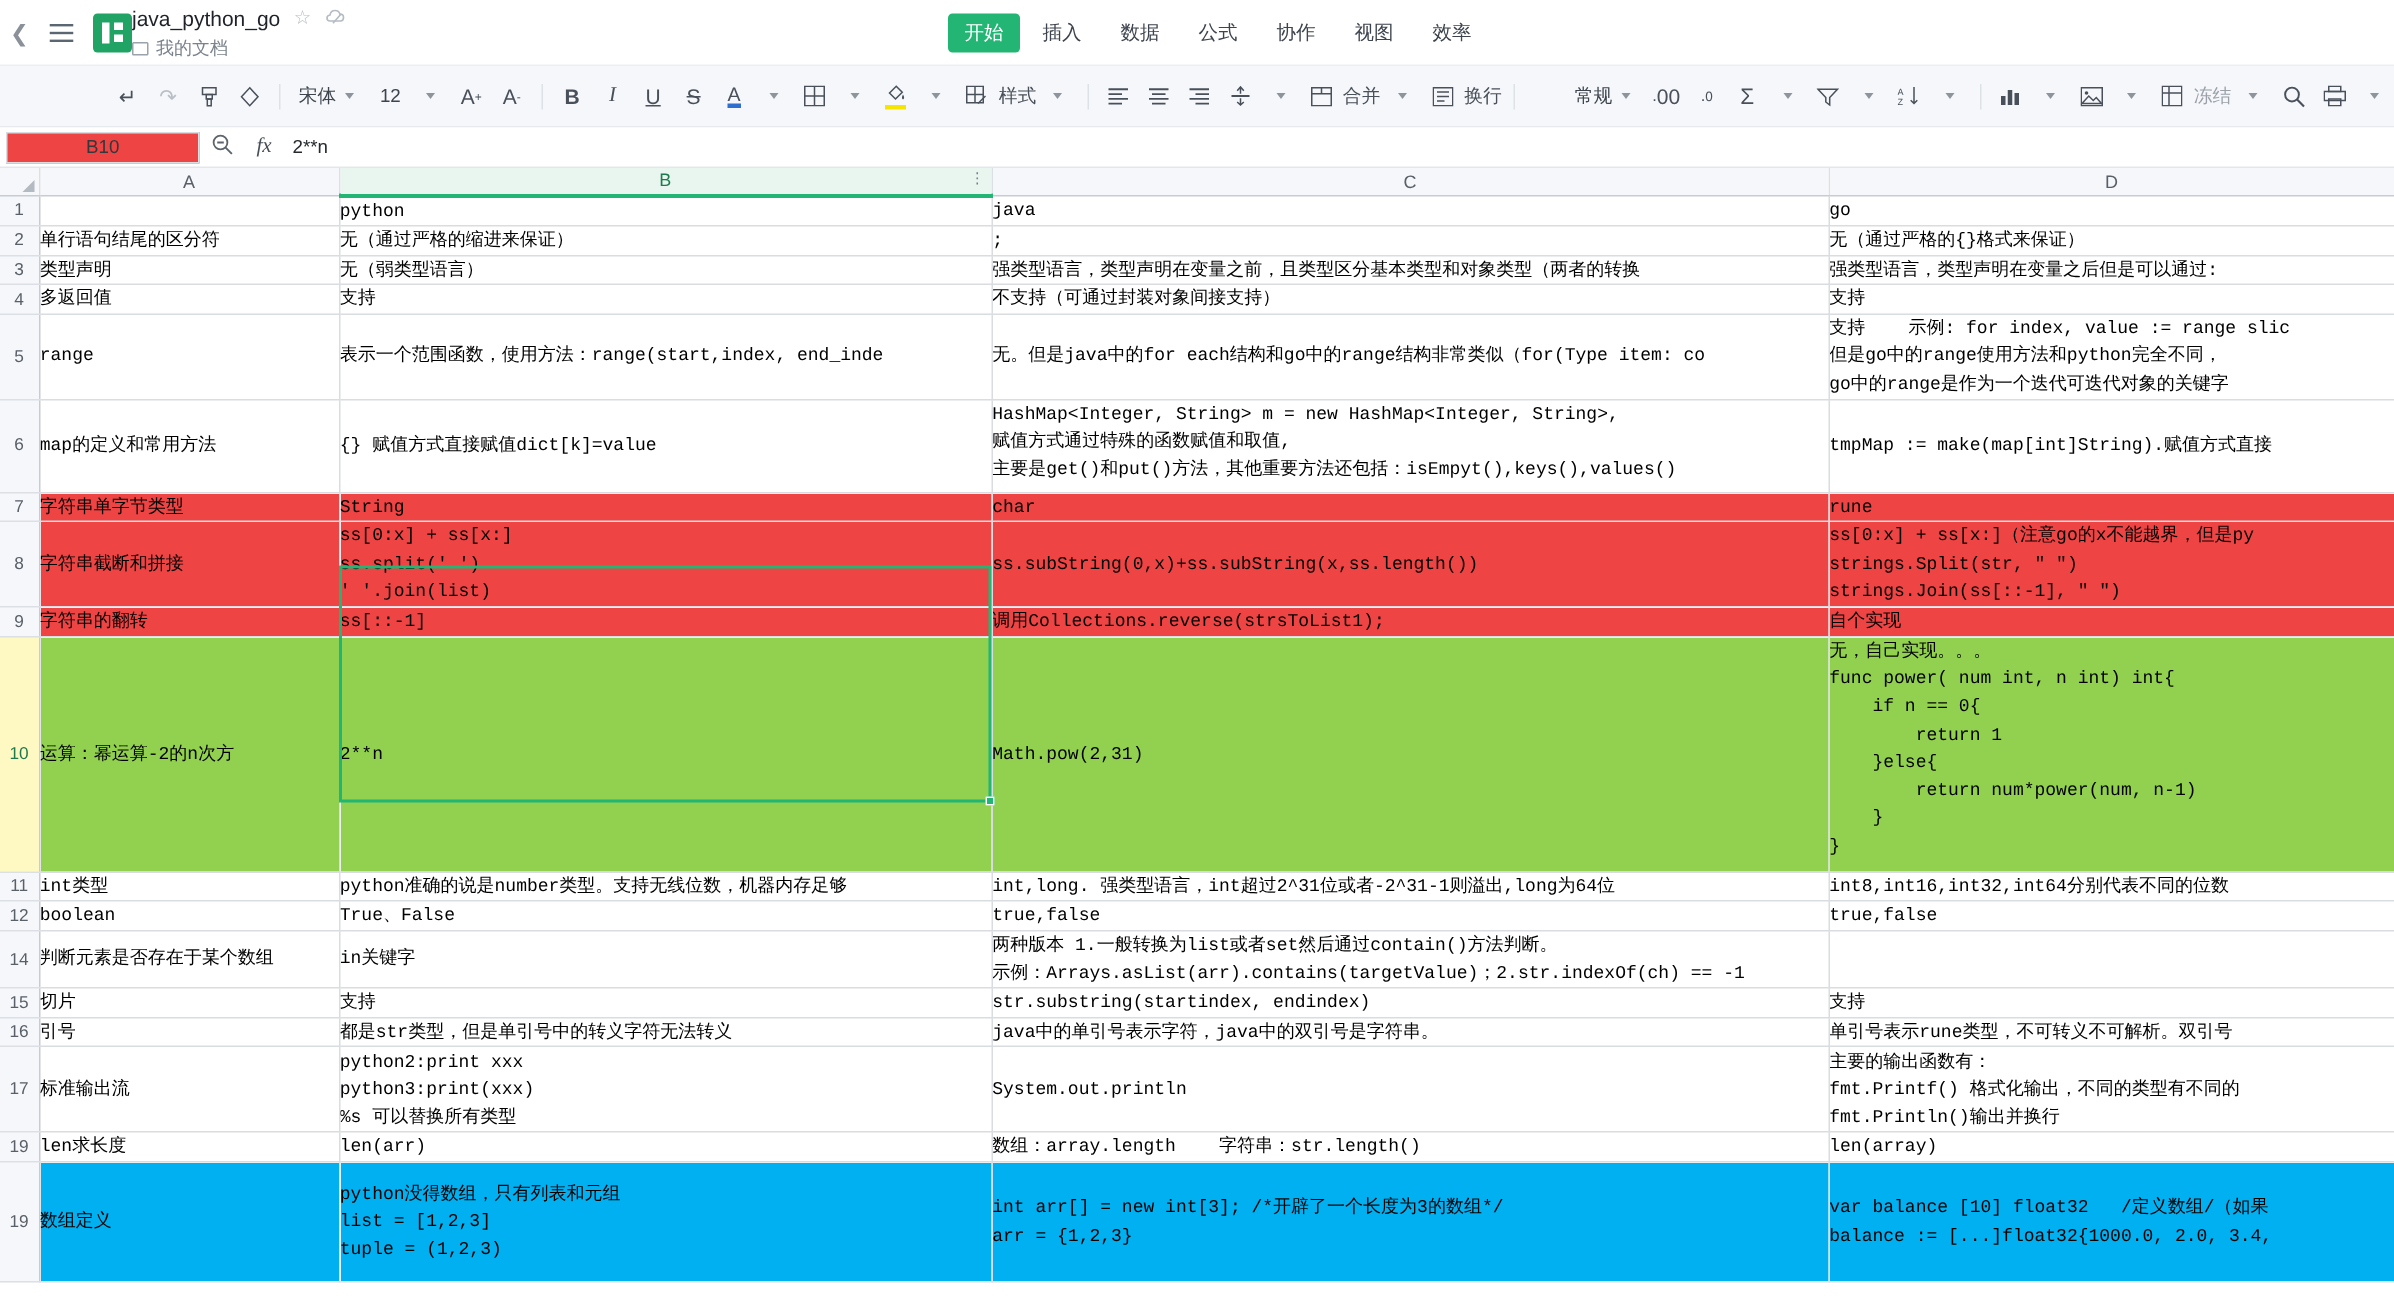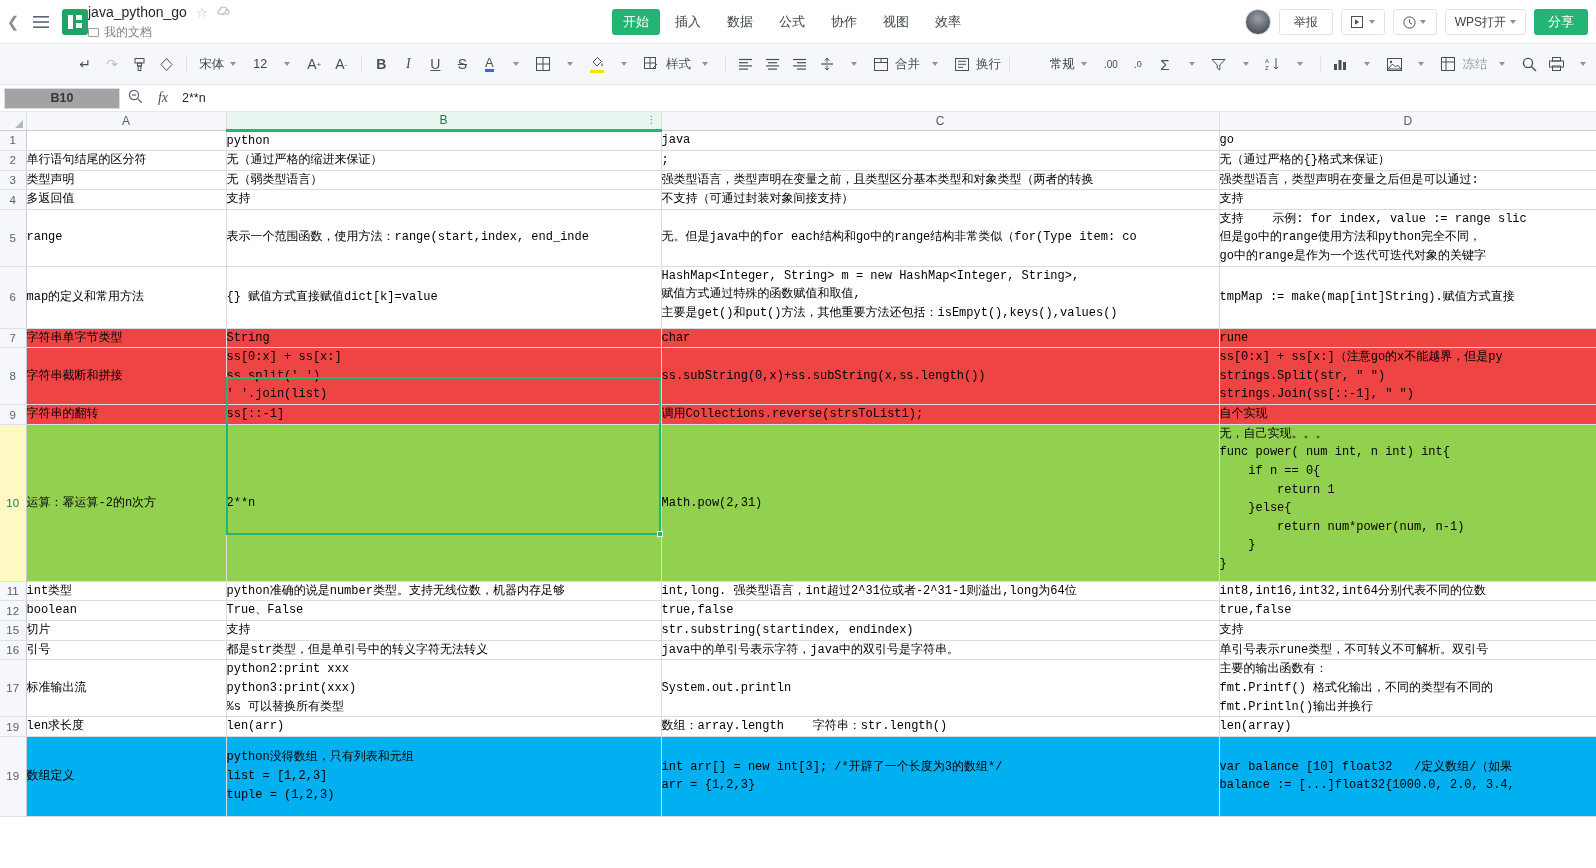--- a/index.html
+++ b/index.html
@@ -55,21 +55,21 @@
   .tb-name { font-size: 14px; color: #1f2329; }
   .tb-star, .tb-cloud { color: #b6bcc4; font-size: 13px; }
   .tb-sub { display: flex; align-items: center; gap: 5px; margin-top: 2px; }
   .tb-folder {
     width: 11px; height: 9px;
     border: 1px solid #9aa2ab; border-radius: 1px;
   }
   .tb-subtext { font-size: 12px; color: #7a828b; }
 
   .tb-tabs {
-    position: absolute; left: 612px; top: 0;
+    position: absolute; left: 632px; top: 0;
     height: 44px; display: flex; align-items: center; gap: 4px;
   }
   .tb-tab {
     padding: 4px 11px;
     font-size: 13px; color: #3d444d;
     border-radius: 3px;
   }
   .tb-tab.active { background: #22b573; color: #fff; }
 
   .tb-right {
@@ -129,24 +129,24 @@
   .u-yellow { border-bottom: 3px solid #f5e500; line-height: 13px; }
 
   
   .fbar {
     height: 27px;
     display: flex; align-items: center;
     background: #fff;
     border-bottom: 1px solid #e3e7eb;
   }
   .namebox {
-    width: 116px; height: 21px; margin-left: 4px;
-    border: 1px solid #d8dde2; background: #a3a3a3;
+    width: 129px; height: 21px; margin-left: 4px;
+    border: 1px solid #d8dde2; background: #ef4444;
     display: flex; align-items: center; justify-content: center;
-    font-size: 12.5px; color: #33383d; font-weight: bold;
+    font-size: 12.5px; color: #33383d;
   }
   .fb-zoom { width: 30px; text-align: center; color: #5d646c; font-size: 14px; }
   .fb-fx { width: 26px; text-align: center; color: #4a5058; font-style: italic; font-size: 14px; font-family: "Liberation Serif", serif; }
   .fb-input {
     flex: 1; height: 21px; display: flex; align-items: center;
     font-size: 12.5px; color: #25292e;
     padding-left: 6px;
     font-family: "Liberation Sans", sans-serif;
   }
 
@@ -271,43 +271,20 @@
   <div class="tb-tabs">
     <div class="tb-tab active">开始</div>
     <div class="tb-tab">插入</div>
     <div class="tb-tab">数据</div>
     <div class="tb-tab">公式</div>
     <div class="tb-tab">协作</div>
     <div class="tb-tab">视图</div>
     <div class="tb-tab">效率</div>
   </div>
 
-  <div class="tb-right">
-    <div class="avatar"></div>
-    <div class="btn-out">举报</div>
-    <div class="btn-out icon-only">
-      <svg width="14" height="12" viewBox="0 0 14 12">
-          <rect x="0.5" y="0.5" width="11" height="11" fill="none" stroke="#4a5058"></rect>
-          <path d="M4 3.2 L8 6 L4 8.8 Z" fill="#4a5058"></path>
-        </svg>
-      <span class="caret"></span>
-    </div>
-    <div class="btn-out icon-only">
-      <svg width="13" height="13" viewBox="0 0 13 13">
-          <circle cx="6.5" cy="6.5" r="5.6" fill="none" stroke="#4a5058"></circle>
-          <path d="M6.5 3.2 L6.5 6.7 L9 8.2" fill="none" stroke="#4a5058"></path>
-        </svg>
-      <span class="caret"></span>
-    </div>
-    <div class="btn-out">
-      <span>WPS打开</span>
-      <span class="caret"></span>
-    </div>
-    <div class="btn-share">分享</div>
-  </div>
 </div>
 
 <div class="toolbar">
   <div class="tbi">↵</div>
   <div class="tbi dim">↷</div>
   <div class="tbi">
     <svg width="15" height="15" viewBox="0 0 15 15">
         <rect x="3" y="1.5" width="9" height="4.5" fill="none" stroke="#49505a"></rect>
         <rect x="5.5" y="6" width="4" height="3" fill="none" stroke="#49505a"></rect>
         <rect x="6.2" y="9" width="2.6" height="4.5" fill="none" stroke="#49505a"></rect>
@@ -438,21 +415,21 @@
         </g>
       </svg>
   </div>
   <div class="tbi txt">换行</div>
   <div class="sep"></div>
 
   <div class="tbi txt numbox">常规</div>
   <div class="tbi dd">
       <span class="caret"></span>
     </div>
-  <div class="tbi" style="font-size:11px">.<sup style="font-size:10px">00</sup></div>
+  <div class="tbi" style="font-size:11px">.<sup style="font-size:14px">00</sup></div>
   <div class="tbi" style="font-size:11px">.<sup style="font-size:9px">0</sup></div>
   <div class="tbi" style="font-size:15px">Σ</div>
   <div class="tbi dd">
       <span class="caret"></span>
     </div>
   <div class="tbi">
     <svg width="15" height="13" viewBox="0 0 15 13">
         <path d="M1 1.5 L14 1.5 L8.8 7 L8.8 12 L6.2 10 L6.2 7 Z" fill="none" stroke="#49505a"></path>
       </svg>
   </div>
@@ -652,20 +629,28 @@
       <td class="c rc">int,long. 强类型语言，int超过2^31位或者-2^31-1则溢出,long为64位</td>
       <td class="c rd">int8,int16,int32,int64分别代表不同的位数</td>
     </tr>
     <tr style="height:19px">
       <td class="rh">12</td>
       <td class="c ra">boolean</td>
       <td class="c rb">True、False</td>
       <td class="c rc">true,false</td>
       <td class="c rd">true,false</td>
     </tr>
+    <tr style="height:38px">
+      <td class="rh">14</td>
+      <td class="c ra mid">判断元素是否存在于某个数组</td>
+      <td class="c rb mid">in关键字</td>
+      <td class="c rc">两种版本 1.一般转换为list或者set然后通过contain()方法判断。
+示例：Arrays.asList(arr).contains(targetValue)；2.str.indexOf(ch) == -1</td>
+      <td class="c rd"></td>
+    </tr>
     <tr style="height:19px">
       <td class="rh">15</td>
       <td class="c ra">切片</td>
       <td class="c rb">支持</td>
       <td class="c rc">str.substring(startindex, endindex)</td>
       <td class="c rd">支持</td>
     </tr>
     <tr style="height:19px">
       <td class="rh">16</td>
       <td class="c ra">引号</td>

